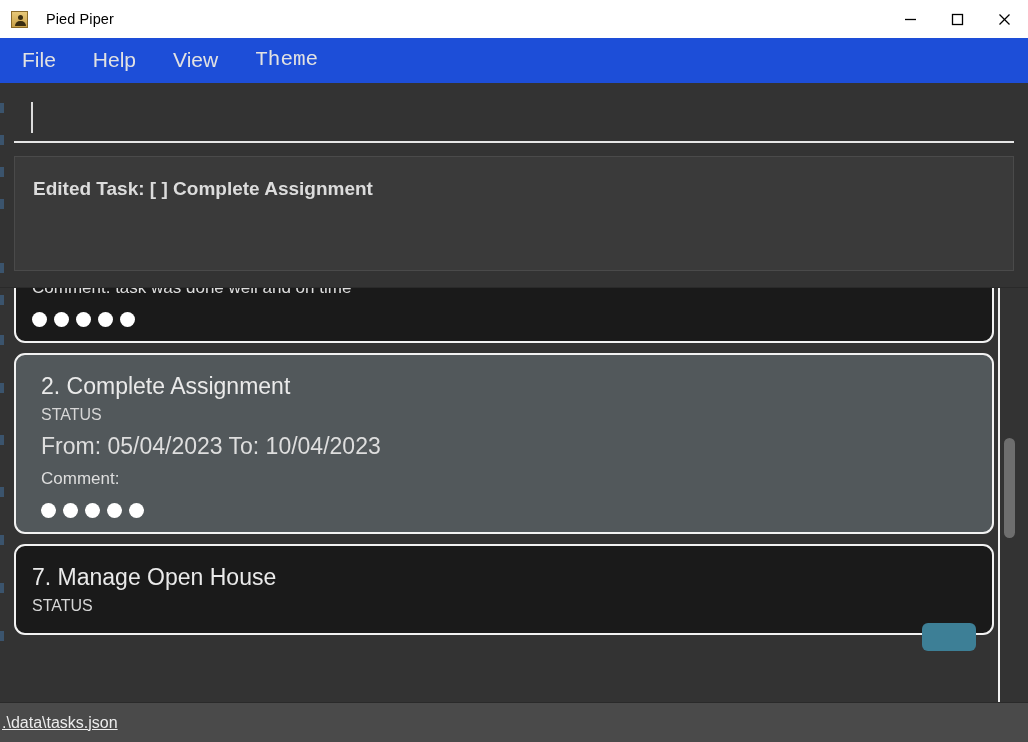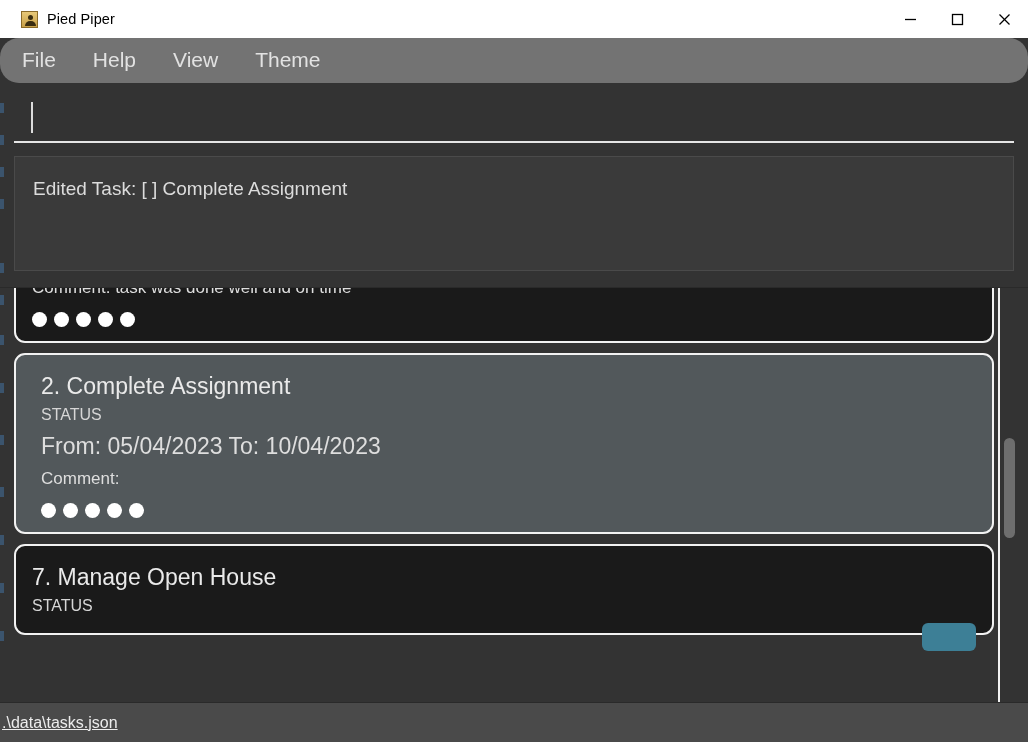--- a/index.html
+++ b/index.html
@@ -17,21 +17,21 @@
     display: flex; flex-direction: column;
   }
 
   
   .titlebar {
     height: 38px; min-height: 38px;
     background: #ffffff;
     display: flex; align-items: center;
     position: relative;
   }
-  .titlebar-left { display: flex; align-items: center; padding-left: 21px; gap: 9px; }
+  .titlebar-left { display: flex; align-items: center; padding-left: 11px; gap: 18px; }
   .app-icon {
     width: 17px; height: 17px;
     background: linear-gradient(#e8c877, #c8a048);
     border: 1px solid #8a6a28;
     position: relative;
     display: block;
   }
   .app-icon::before {
     content: "";
     position: absolute; left: 6px; top: 3px;
@@ -56,33 +56,33 @@
   .winbtn {
     width: 47px; height: 38px;
     display: flex; align-items: center; justify-content: center;
     background: transparent; border: none; cursor: default;
   }
   .winbtn svg { display: block; }
 
   
   .menubar {
     height: 45px; min-height: 45px;
-    background: #737373;
+    background: #1d4ed8;
     display: flex; align-items: center;
-    padding-left: 22px; gap: 0px; border-radius: 19px;
+    padding-left: 22px; gap: 0px;
   }
   .menuitem {
     color: #e2e2e2;
     font-size: 21px;
     padding: 2px 17px 4px 0px;
     margin-right: 20px;
     cursor: default;
     white-space: nowrap;
   }
-  .menuitem:last-child { margin-right: 0; }
+  .menuitem:last-child { margin-right: 0; font-family: Liberation Mono, monospace; }
 
   
   .body-area {
     flex: 1;
     background: #333333;
     display: flex; flex-direction: column;
     position: relative;
     overflow: hidden;
   }
 
@@ -110,20 +110,21 @@
     background: #dcdcdc;
   }
 
   
   .edited-panel {
     margin: 13px 14px 0 14px;
     height: 115px;
     background: #3a3a3a;
     border: 1px solid #4a4a4a;
     padding: 22px 11px 0 18px;
+    font-weight: bold;
   }
   .edited-text {
     color: #dcdcdc;
     font-size: 19px;
     line-height: 1;
     white-space: nowrap;
   }
 
   .divider {
     height: 1px; background: #2a2a2a;

